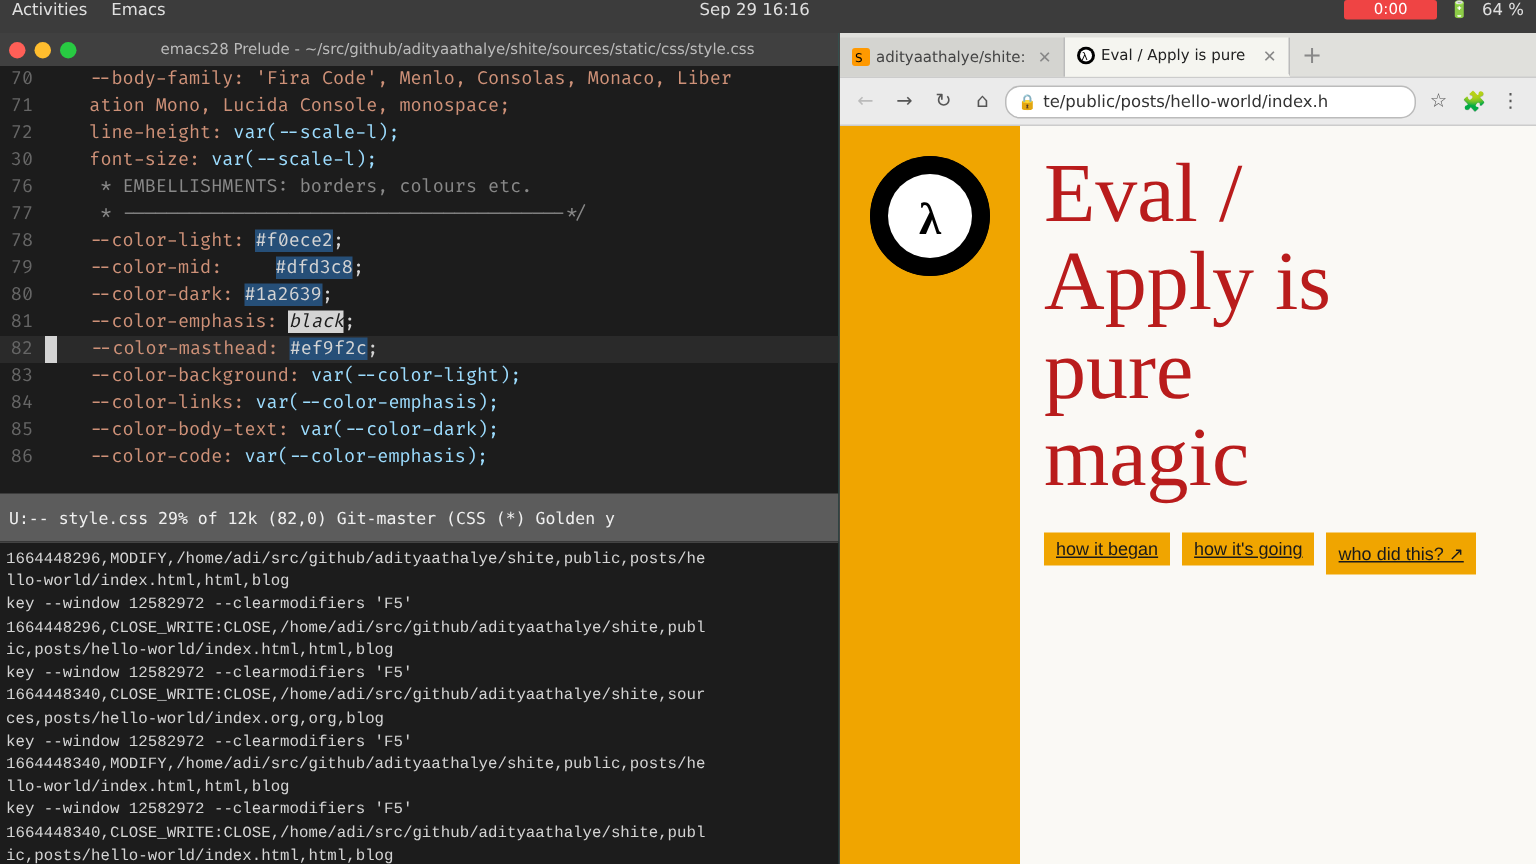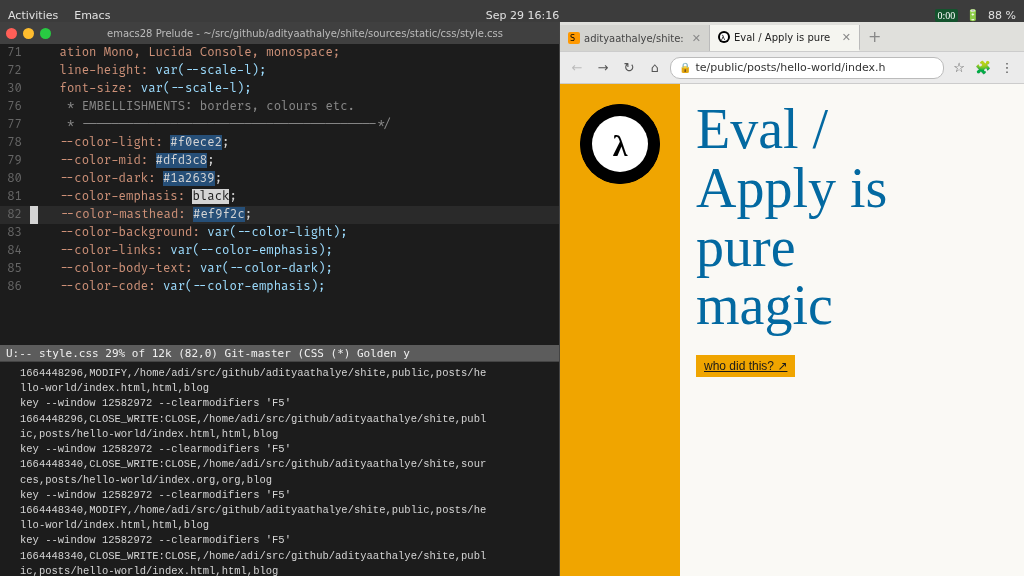--- a/index.html
+++ b/index.html
@@ -3,29 +3,29 @@
   <meta charset="utf-8">
   <style>
     * { margin: 0; padding: 0; box-sizing: border-box; }
     body { width: 1024px; height: 576px; overflow: hidden; background: #2d2d2d; font-family: 'DejaVu Sans', Arial, sans-serif; font-size: 12px; }
 
     
     .system-bar {
       height: 22px;
       background: #3c3c3c;
       display: flex;
-      align-items: flex-end;
+      align-items: flex-start;
       justify-content: space-between;
       padding: 0 8px;
       color: #e0e0e0;
       font-size: 11px;
     }
     .system-bar-left { display: flex; gap: 16px; }
     .system-bar-right { display: flex; align-items: center; gap: 8px; }
-    .battery-critical { background: #14532d; color: white; padding: 1px 3px; border-radius: 2px; font-size: 10px; font-family: Liberation Serif, serif; }
+    .battery-critical { background: #ef4444; color: white; padding: 1px 20px; border-radius: 2px; font-size: 10px; }
 
     
     .main-area {
       display: flex;
       height: 554px;
     }
 
     
     .emacs-window {
       width: 560px;
@@ -81,46 +81,46 @@
     }
     .line-content {
       flex: 1;
       white-space: pre;
     }
     
     .c-comment { color: #888; }
     .c-key { color: #ce9178; }
     .c-val-blue { color: #9cdcfe; }
     .c-string { color: #ce9178; }
-    .highlight-black { background: #d4d4d4; color: #1c1c1c; }
+    .highlight-black { background: #d4d4d4; color: #1c1c1c; font-style: italic; }
     .highlight-hex { background: #264f78; }
     .cursor-line { background: #2a2a2a; }
 
     
     .emacs-status {
-      height: 16px;
+      height: 32px;
       background: #5c5c5c;
       display: flex;
       align-items: center;
       padding: 0 6px;
       color: #f0f0f0;
       font-family: monospace;
       font-size: 11px;
       gap: 4px;
     }
 
     
     .terminal-area {
       height: 215px;
       background: #1c1c1c;
       color: #d4d4d4;
       font-family: 'Courier New', monospace;
       font-size: 10.5px;
       overflow: hidden;
-      padding: 4px 20px;
+      padding: 4px 4px;
       line-height: 1.45;
       border-top: 1px solid #444;
     }
     .term-line { white-space: pre-wrap; word-break: break-all; }
 
     
     .browser-window {
       width: 464px;
       height: 554px;
       background: #f5f5f0;
@@ -224,21 +224,21 @@
     .site-main {
       flex: 1;
       padding: 16px 16px 0 16px;
       overflow: hidden;
       background: #faf9f5;
     }
     .site-title {
       font-family: Georgia, 'Times New Roman', serif;
       font-size: 56px;
       line-height: 1.05;
-      color: #0369a1;
+      color: #b91c1c;
       font-weight: 400;
       margin-bottom: 20px;
     }
     .site-links {
       display: flex;
       flex-wrap: wrap;
       gap: 8px;
     }
     .site-link-btn {
       background: #f0a500;
@@ -265,39 +265,43 @@
 
 <div class="system-bar">
   <div class="system-bar-left">
     <span>Activities</span>
     <span>Emacs</span>
   </div>
   <div>Sep 29  16:16</div>
   <div class="system-bar-right">
     <span class="battery-critical">0:00</span>
     <span>🔋</span>
-    <span>88 %</span>
+    <span>64 %</span>
   </div>
 </div>
 
 <div class="main-area">
 
   <div class="emacs-window">
 
     <div class="window-titlebar">
       <div class="win-btn win-close"></div>
       <div class="win-btn win-min"></div>
       <div class="win-btn win-max"></div>
       <span class="titlebar-text">emacs28 Prelude - ~/src/github/adityaathalye/shite/sources/static/css/style.css</span>
     </div>
 
     <div class="editor-area">
       <div class="code-lines">
 
         <div class="code-line">
+          <span class="line-num">70</span>
+          <span class="line-content">    <span class="c-key">--body-family:</span> <span class="c-string">'Fira Code', Menlo, Consolas, Monaco, Liber</span></span>
+        </div>
+        <div class="code-line">
           <span class="line-num">71</span>
           <span class="line-content">    <span class="c-string">ation Mono, Lucida Console, monospace;</span></span>
         </div>
         <div class="code-line">
           <span class="line-num">72</span>
           <span class="line-content">    <span class="c-key">line-height:</span> <span class="c-val-blue">var(--scale-l);</span></span>
         </div>
         <div class="code-line">
           <span class="line-num">30</span>
           <span class="line-content">    <span class="c-key">font-size:</span> <span class="c-val-blue">var(--scale-l);</span></span>
@@ -309,21 +313,21 @@
         <div class="code-line">
           <span class="line-num">77</span>
           <span class="line-content c-comment">     * ----------------------------------------*/</span>
         </div>
         <div class="code-line">
           <span class="line-num">78</span>
           <span class="line-content">    <span class="c-key">--color-light:</span> <span class="highlight-hex" style="background:#264f78;color:#d4d4d4;">#f0ece2</span>;</span>
         </div>
         <div class="code-line">
           <span class="line-num">79</span>
-          <span class="line-content">    <span class="c-key">--color-mid:</span> <span class="highlight-hex" style="background:#264f78;color:#d4d4d4;">#dfd3c8</span>;</span>
+          <span class="line-content">    <span class="c-key">--color-mid:</span> <span class="highlight-hex" style="background:#264f78;color:#d4d4d4;margin-left:28px;">#dfd3c8</span>;</span>
         </div>
         <div class="code-line">
           <span class="line-num">80</span>
           <span class="line-content">    <span class="c-key">--color-dark:</span> <span class="highlight-hex" style="background:#264f78;color:#d4d4d4;">#1a2639</span>;</span>
         </div>
         <div class="code-line">
           <span class="line-num">81</span>
           <span class="line-content">    <span class="c-key">--color-emphasis:</span> <span class="highlight-black">black</span>;</span>
         </div>
         <div class="code-line cursor-line">
@@ -428,20 +432,24 @@
             <text x="40" y="52" font-family="serif" font-size="30" fill="#000" text-anchor="middle" font-weight="bold">λ</text>
           </svg>
         </div>
       </div>
 
       <div class="site-main">
         <div class="site-title">
           Eval /<br>Apply is<br>pure<br>magic
         </div>
         <div class="site-links">
+          <div class="site-links-row">
+            <button class="site-link-btn">how it began</button>
+            <button class="site-link-btn">how it's going</button>
+          </div>
           <div class="site-links-row2">
             <button class="site-link-btn">who did this? ↗</button>
           </div>
         </div>
       </div>
 
     </div>
   </div>
 
 </div>

